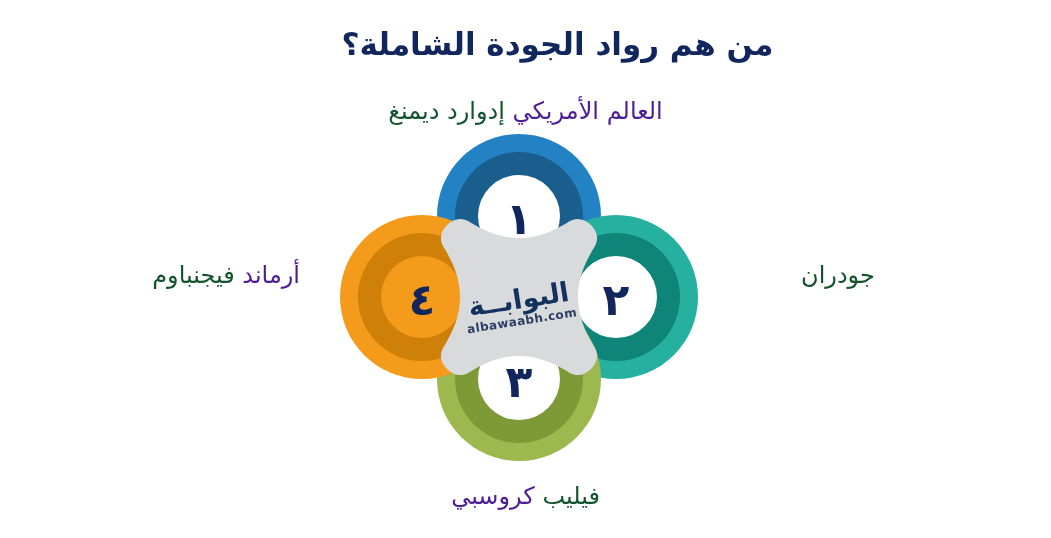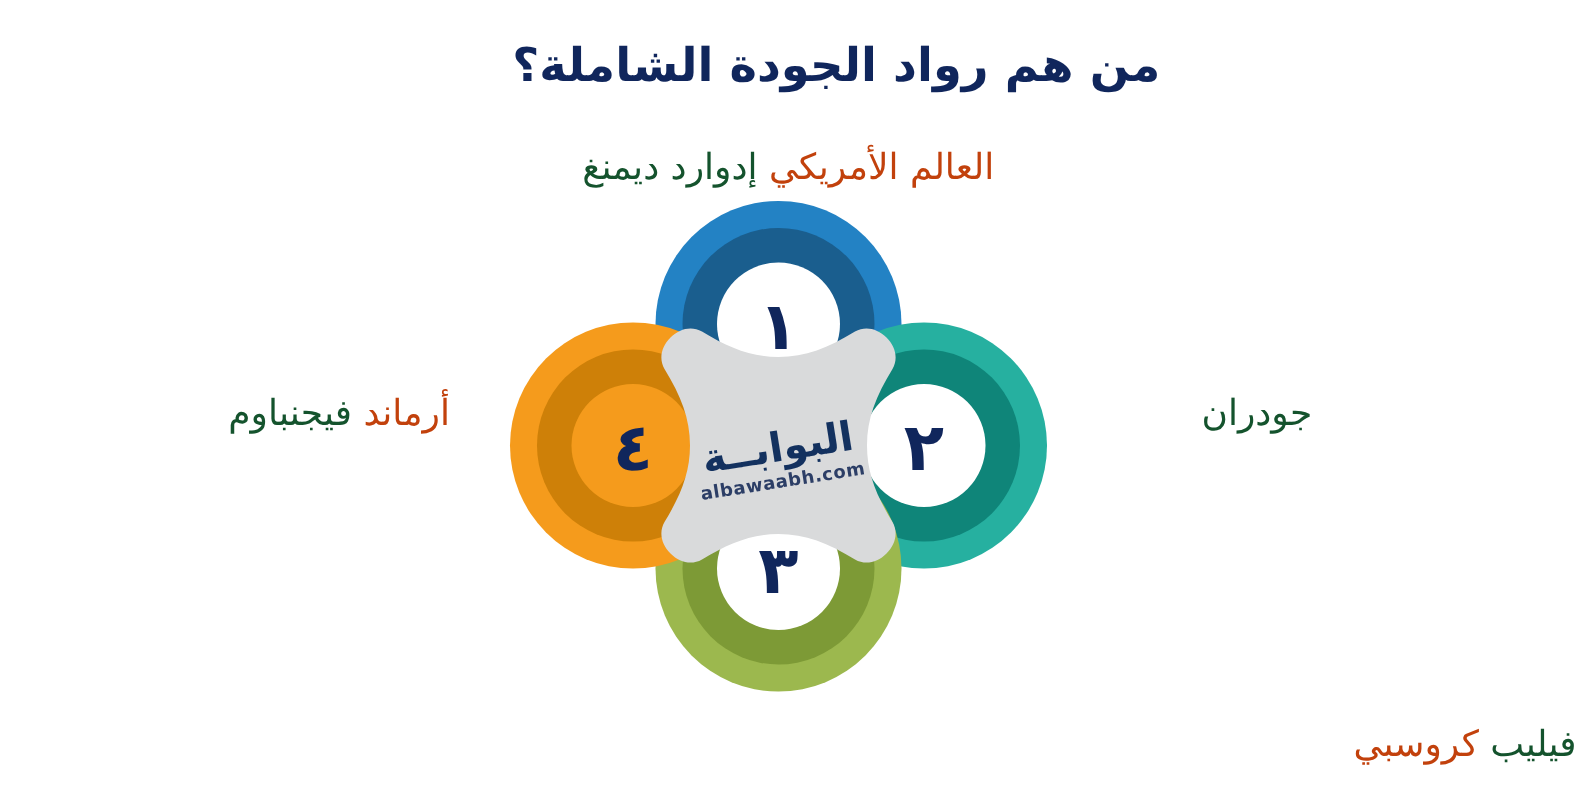--- a/index.html
+++ b/index.html
@@ -42,21 +42,21 @@
 
   
   .label {
     position: absolute;
     direction: rtl;
     white-space: nowrap;
     font-size: 24px;
     font-weight: normal;
     line-height: 1.25;
   }
-  .label .navy { color: #c2410c; }
+  .label .navy { color: #4c1d95; }
   .label .red  { color: #14532d; }
 
   #label-top {
     left: 0;
     top: 96px;
     width: 1051px;
     text-align: center;
   }
   #label-left {
     left: 0;
@@ -66,20 +66,21 @@
   #label-right {
     right: 0;
     top: 260px;
     width: 250px;
     text-align: left;
   }
   #label-bottom {
     left: 0;
     top: 481px;
     width: 1051px;
+    text-align: center;
   }
 
   
   #diagram {
     position: absolute;
     left: 331px;
     top: 124px;
     width: 380px;
     height: 348px;
   }

